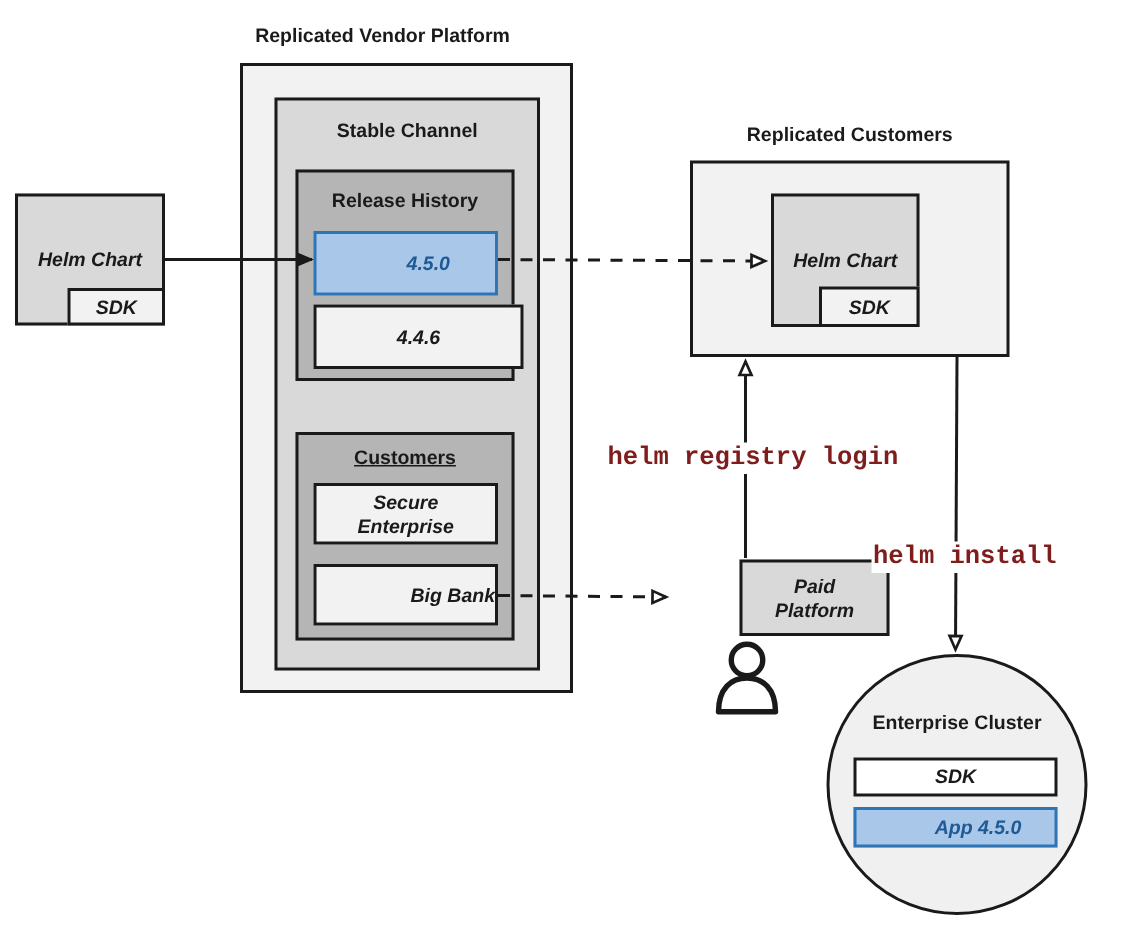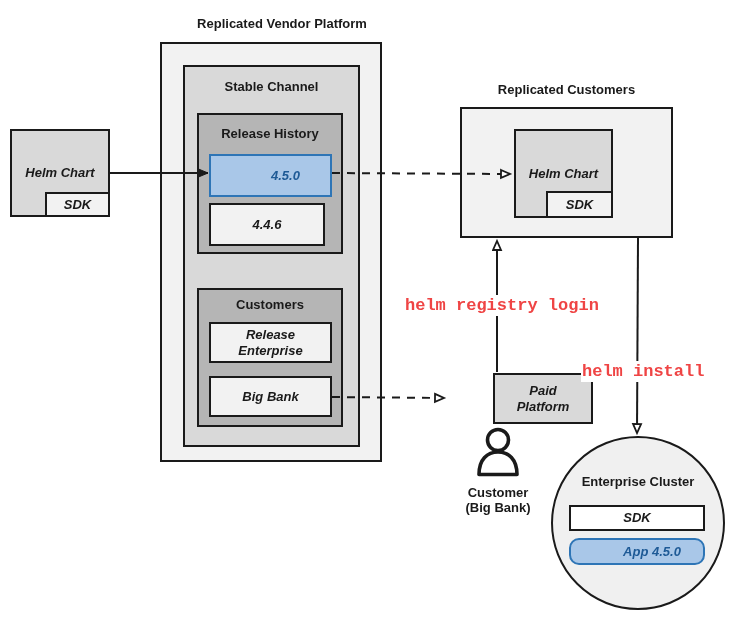--- a/index.html
+++ b/index.html
@@ -15,58 +15,58 @@
   .highlight{background:#a9c7e8;border-color:#2e75b6;color:#1e5a96;padding-left:30px;}
   .lbl{font-weight:bold;font-size:13px;line-height:16px;color:#1a1a1a;text-align:center;}
   .titleLbl{position:absolute;z-index:1;}
   .flexc{display:flex;align-items:center;justify-content:center;flex-direction:column;font-style:italic;}
   .boxTopLbl{position:absolute;left:0;width:100%;text-align:center;}
   .circle{border-radius:50%;background:#f0f0f0;}
   .overlay{position:absolute;left:0;top:0;z-index:2;pointer-events:none;}
   .cmd{
     position:absolute;z-index:3;background:#ffffff;white-space:nowrap;
     font-family:"Liberation Mono", monospace;font-weight:bold;font-size:17px;
-    line-height:21px;color:#ef4444;padding:0 1px;
+    line-height:21px;color:#7f1d1d;padding:0 1px;
   }
   .hl-text{color:#1e5a96;}
 </style>
 </head>
 <body>
 
 <div class="canvas">
 
-  <div class="titleLbl lbl" style="left:171px;top:16px;width:222px;">Replicated Vendor Platform</div>
+  <div class="titleLbl lbl" style="left:144px;top:16px;width:222px;">Replicated Vendor Platform</div>
   <div class="box light" style="left:160px;top:42px;width:222px;height:420px;"></div>
 
   <div class="box medium" style="left:183px;top:65px;width:177px;height:382px;">
     <div class="boxTopLbl lbl" style="top:12px;">Stable Channel</div>
   </div>
 
   <div class="box dark" style="left:197px;top:113px;width:146px;height:141px;">
     <div class="boxTopLbl lbl" style="top:11px;">Release History</div>
   </div>
 
   <div class="box highlight flexc lbl hl-text" style="left:209px;top:154px;width:123px;height:43px;">
     <span>4.5.0</span>
   </div>
 
-  <div class="box light flexc lbl" style="left:209px;top:203px;width:116px;height:43px;">
+  <div class="box light flexc lbl" style="left:209px;top:203px;width:140px;height:43px;">
     <span>4.4.6</span>
   </div>
 
   <div class="box dark" style="left:197px;top:288px;width:146px;height:139px;">
-    <div class="boxTopLbl lbl" style="top:7px;">Customers</div>
+    <div class="boxTopLbl lbl" style="top:7px;text-decoration:underline;">Customers</div>
   </div>
 
   <div class="box light flexc lbl" style="left:209px;top:322px;width:123px;height:41px;">
-    <span>Release</span>
+    <span>Secure</span>
     <span>Enterprise</span>
   </div>
 
-  <div class="box light flexc lbl" style="left:209px;top:376px;width:123px;height:41px;">
+  <div class="box light flexc lbl" style="left:209px;top:376px;width:123px;height:41px;align-items:flex-end;">
     <span>Big Bank</span>
   </div>
 
   <div class="box medium flexc lbl" style="left:10px;top:129px;width:100px;height:88px;">
     <span>Helm Chart</span>
   </div>
   <div class="box light flexc lbl" style="left:45px;top:192px;width:65px;height:25px;">
     <span>SDK</span>
   </div>
 
@@ -77,31 +77,27 @@
   </div>
   <div class="box light flexc lbl" style="left:546px;top:191px;width:67px;height:27px;">
     <span>SDK</span>
   </div>
 
   <div class="box medium flexc lbl" style="left:448px;top:373px;width:100px;height:51px;margin-left:45px;">
     <span>Paid</span>
     <span>Platform</span>
   </div>
 
-  <div class="titleLbl lbl" style="left:438px;top:485px;width:120px;line-height:15px;">
-    <div>Customer</div>
-    <div>(Big Bank)</div>
-  </div>
 
   <div class="box circle" style="left:551px;top:436px;width:174px;height:174px;"></div>
   <div class="titleLbl lbl" style="left:551px;top:474px;width:174px;">Enterprise Cluster</div>
   <div class="box white flexc lbl" style="left:569px;top:505px;width:136px;height:26px;">
     <span>SDK</span>
   </div>
-  <div class="box highlight flexc lbl hl-text" style="left:569px;top:538px;width:136px;height:27px;border-radius:10px;">
+  <div class="box highlight flexc lbl hl-text" style="left:569px;top:538px;width:136px;height:27px;">
     <span>App 4.5.0</span>
   </div>
 
   <svg class="overlay" width="747" height="634" viewBox="0 0 747 634">
     <defs>
       <marker id="mOpen" markerWidth="14" markerHeight="12" refX="10.5" refY="5.5" orient="auto" markerUnits="userSpaceOnUse">
         <path d="M1.5,1.5 L10.5,5.5 L1.5,9.5 Z" fill="#ffffff" stroke="#1a1a1a" stroke-width="1.8"></path>
       </marker>
       <marker id="mSolid" markerWidth="12" markerHeight="12" refX="10" refY="5.5" orient="auto" markerUnits="userSpaceOnUse">
         <path d="M0.5,1.5 L10,5.5 L0.5,9.5 Z" fill="#1a1a1a" stroke="#1a1a1a" stroke-width="1"></path>

